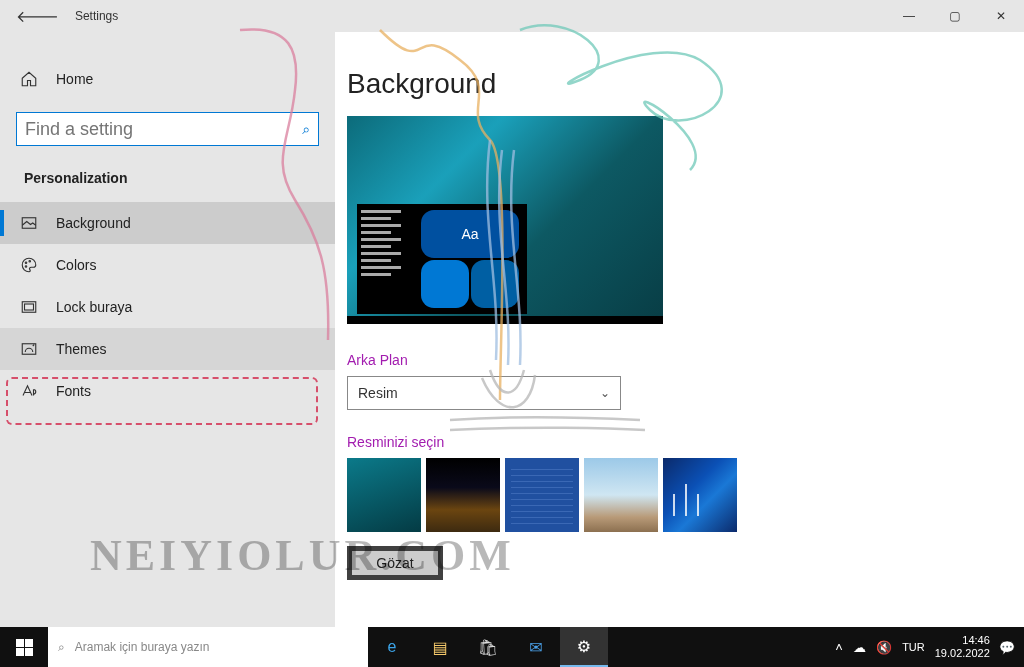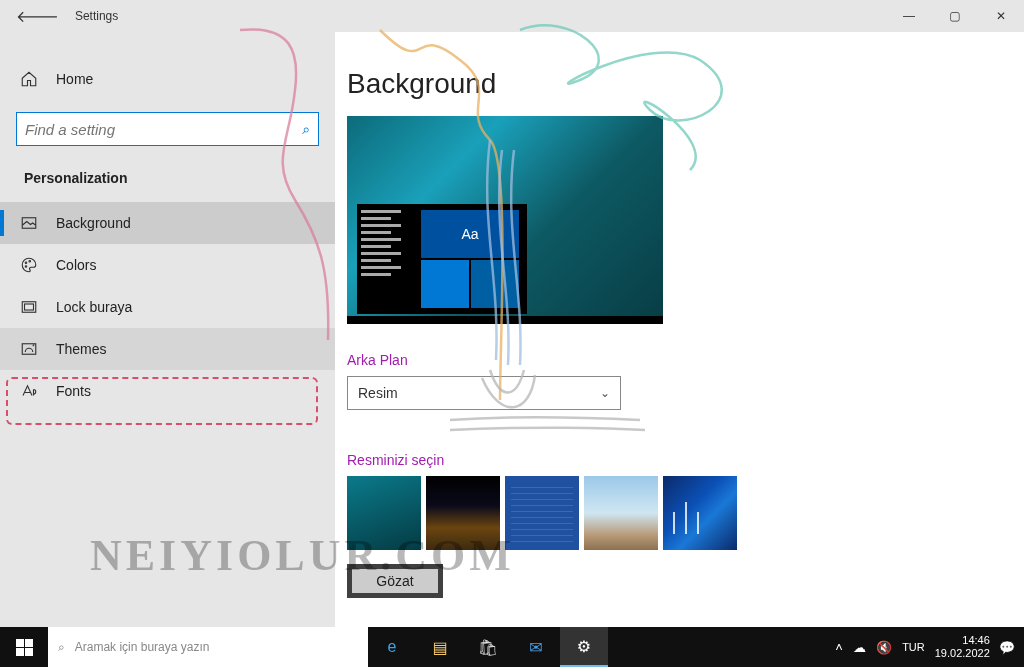--- a/index.html
+++ b/index.html
@@ -13,21 +13,21 @@
   .title { font-size: 12px; color: #333; }
   .win-controls { display: flex; }
   .win-btn { width: 46px; height: 32px; display: flex; align-items: center; justify-content: center; font-size: 12px; color: #333; }
 
   .body { flex: 1; display: flex; }
 
   
   .sidebar { width: 335px; background: #e6e6e6; padding: 0; position: relative; }
   .home-row { display: flex; align-items: center; gap: 18px; padding: 14px 0 14px 20px; font-size: 14px; color: #222; margin-top: 24px; margin-bottom: 10px; }
   .search-box { margin: 0 16px 18px 16px; border: 1px solid #0078d4; height: 34px; display: flex; align-items: center; padding: 0 8px; background: #fff; }
-  .search-input { flex: 1; border: none; outline: none; font-size: 15px; color: #4d7c0f; background: transparent; font-style: italic; }
+  .search-input { flex: 1; border: none; outline: none; font-size: 18px; color: #4d7c0f; background: transparent; }
   .search-icon { color: #0078d4; font-size: 14px; }
   .section-label { font-weight: 600; font-size: 14px; padding: 6px 16px 16px 24px; color: #222; }
   .nav { display: flex; flex-direction: column; }
   .nav-item { display: flex; align-items: center; gap: 18px; padding: 12px 0 12px 20px; font-size: 14px; color: #222; position: relative; cursor: pointer; }
   .nav-item.active { background: #ccc; }
   .nav-item.active::before { content: ""; position: absolute; left: 0; top: 8px; bottom: 8px; width: 4px; background: #0078d4; }
   .nav-item.themes { background: #d6d6d6; }
   .nav-icon { width: 18px; height: 18px; display: flex; align-items: center; justify-content: center; color: #333; }
   .nav-icon svg { width: 18px; height: 18px; }
 
@@ -37,27 +37,27 @@
   
   .main { flex: 1; padding: 36px 24px 0 12px; position: relative; }
   .page-title { font-size: 28px; font-weight: 400; color: #222; margin-bottom: 16px; }
   .preview { width: 316px; height: 208px; background: linear-gradient(135deg,#0c6b7a 0%, #1aa0ba 30%, #0d5963 60%, #083d45 100%); position: relative; margin-bottom: 28px; }
   .preview .taskbar-mini { position: absolute; bottom: 0; left: 0; right: 0; height: 8px; background: #000; }
   .preview .start-block { position: absolute; left: 10px; bottom: 10px; width: 170px; height: 110px; background: #000; }
   .start-block .menu-col { position: absolute; left: 4px; top: 6px; width: 50px; }
   .menu-col .line { height: 3px; background: #aaa; margin-bottom: 4px; width: 40px; }
   .menu-col .line.s { width: 30px; }
   .start-block .tiles { position: absolute; left: 64px; top: 6px; width: 100px; height: 98px; display: grid; grid-template-columns: 48px 48px; grid-template-rows: 48px 48px; gap: 2px; }
-  .tile { background: #0050a0; }
+  .tile { background: #0050a0; border-radius: 13px; }
   .tile.big { grid-column: 1 / 3; display: flex; align-items: center; justify-content: center; color: #fff; font-size: 14px; }
   .tile.qa { background: #0078d4; }
   .tile.qb { background: #005fa3; }
 
   .form-label { font-size: 14px; color: #a21caf; margin-bottom: 8px; }
-  .dropdown { width: 274px; height: 34px; border: 1px solid #888; display: flex; align-items: center; justify-content: space-between; padding: 0 10px; font-size: 14px; color: #333; background: #fff; margin-bottom: 42px; cursor: pointer; }
+  .dropdown { width: 274px; height: 34px; border: 1px solid #888; display: flex; align-items: center; justify-content: space-between; padding: 0 10px; font-size: 14px; color: #333; background: #fff; margin-bottom: 24px; cursor: pointer; }
   .dropdown .chev { font-size: 12px; color: #555; }
 
   .thumbs { display: flex; gap: 5px; margin-bottom: 14px; }
   .thumb { width: 74px; height: 74px; background: #888; cursor: pointer; }
   .thumb.t1 { background: linear-gradient(160deg,#0b7a8a,#043b44); }
   .thumb.t2 { background: linear-gradient(to top,#3d2a10 0%, #6b4510 30%, #0a0a1a 60%, #000 100%); }
   .thumb.t3 { background: #2050a0; position: relative; }
   .thumb.t3::after { content: ""; position: absolute; inset: 6px; background: repeating-linear-gradient(#2050a0 0 5px, #3a68b5 5px 6px); }
   .thumb.t4 { background: linear-gradient(to bottom,#9cc9e8 0%, #cfe6f2 50%, #b89a78 80%, #8c7050 100%); }
   .thumb.t5 { background: linear-gradient(135deg,#0b2a6b 0%, #0b50b5 40%, #1a78d6 60%, #0b2a6b 100%); position: relative; }

